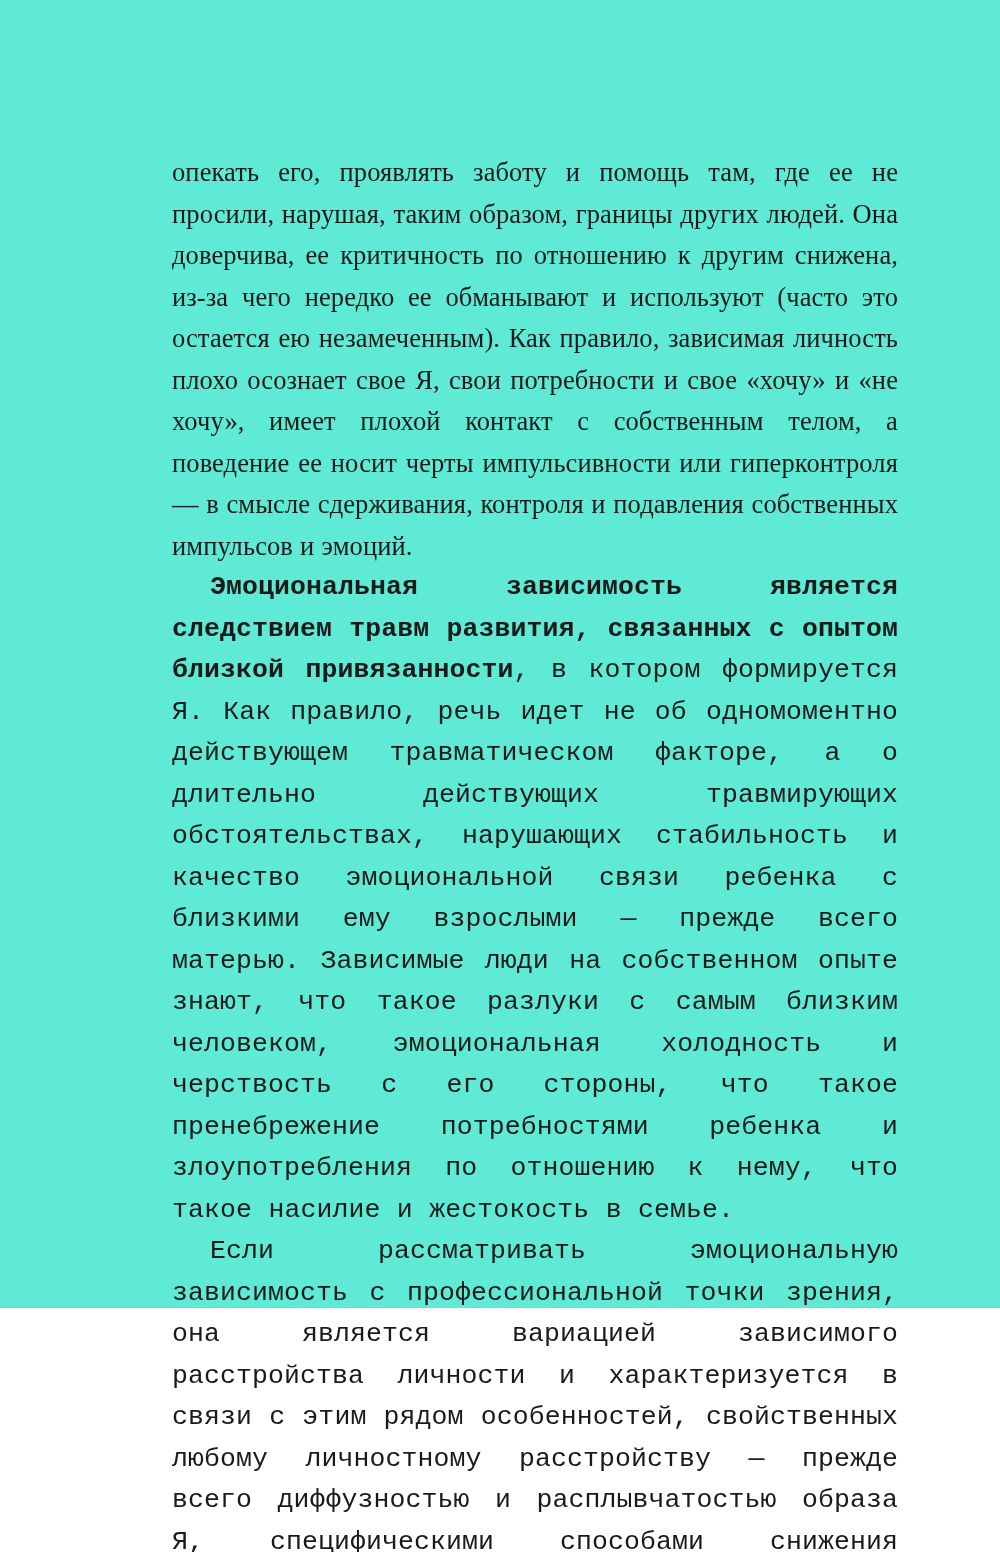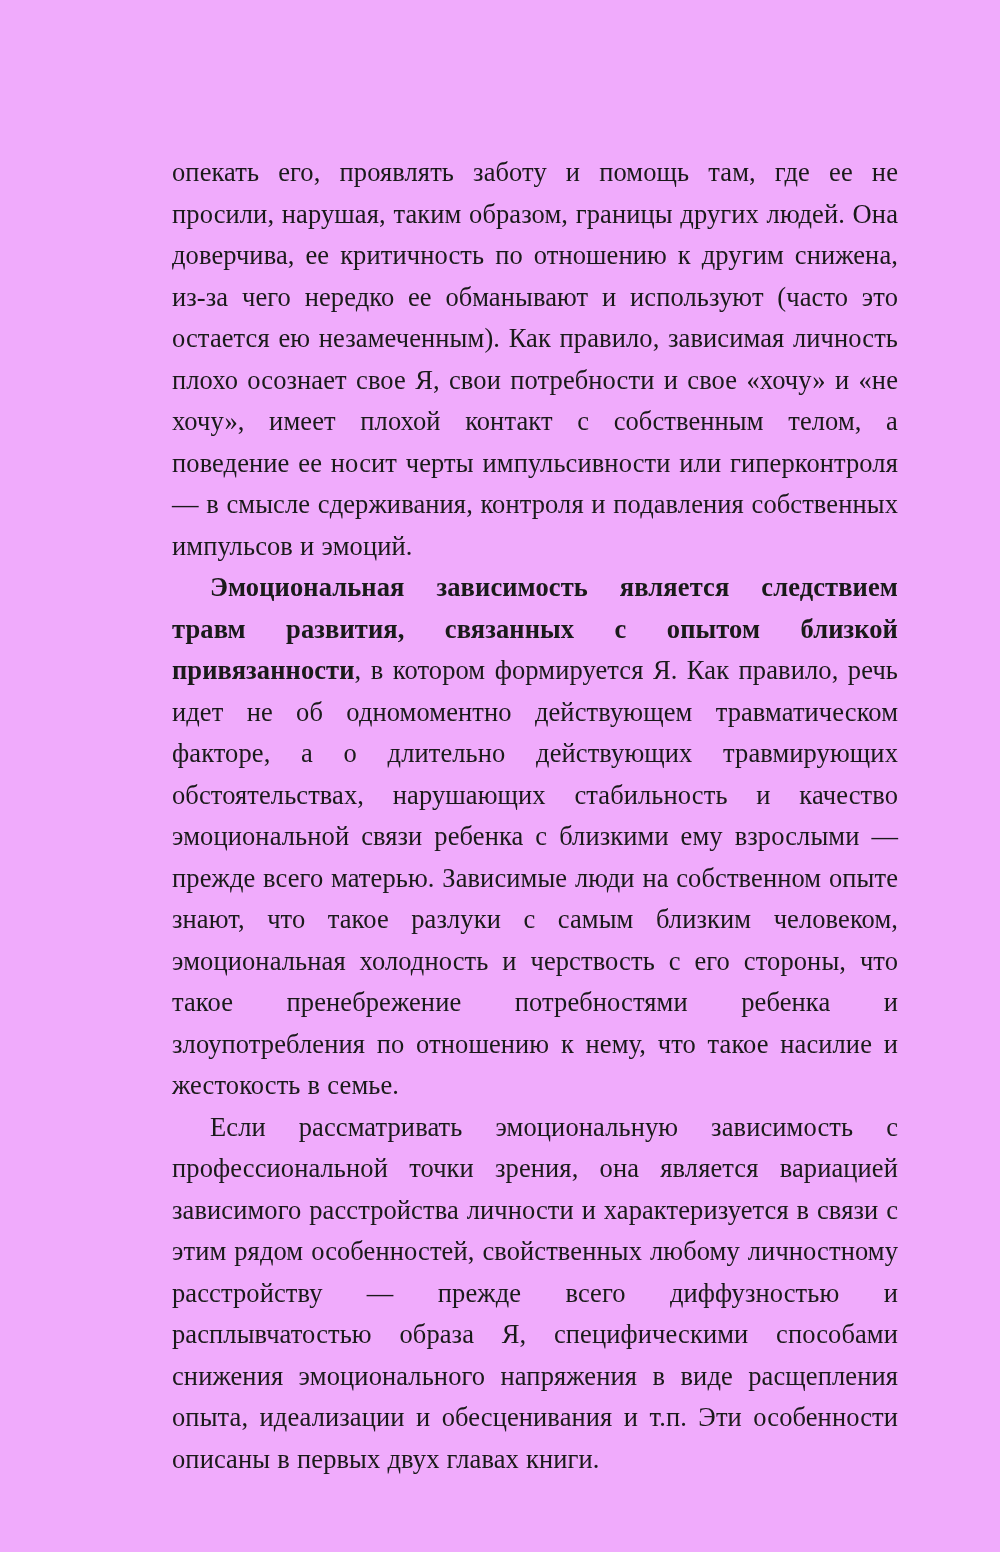--- a/index.html
+++ b/index.html
@@ -14,22 +14,22 @@
     font-family: "Liberation Serif", "DejaVu Serif", serif;
     color: #1a1a1a;
     overflow: hidden;
   }
 
   .page {
     position: absolute;
     left: 0;
     top: 0;
     width: 1000px;
-    height: 1552px;
-    background: #f0abfc;
+    height: 1308px;
+    background: #5eead4;
   }
 
   .text-column {
     position: absolute;
     left: 172px;
     top: 152px;
     width: 726px;
   }
 
   p.body-par {
@@ -37,20 +37,21 @@
     font-size: 26.5px;
     line-height: 41.5px;
     text-align: justify;
     text-justify: inter-word;
     letter-spacing: 0.1px;
     word-spacing: 0.4px;
   }
 
   p.indent {
     text-indent: 38px;
+    font-family: Liberation Mono, monospace;
   }
 
   .lead-bold {
     font-weight: bold;
   }
 
   
   .footer {
     position: absolute;
     left: 0;

